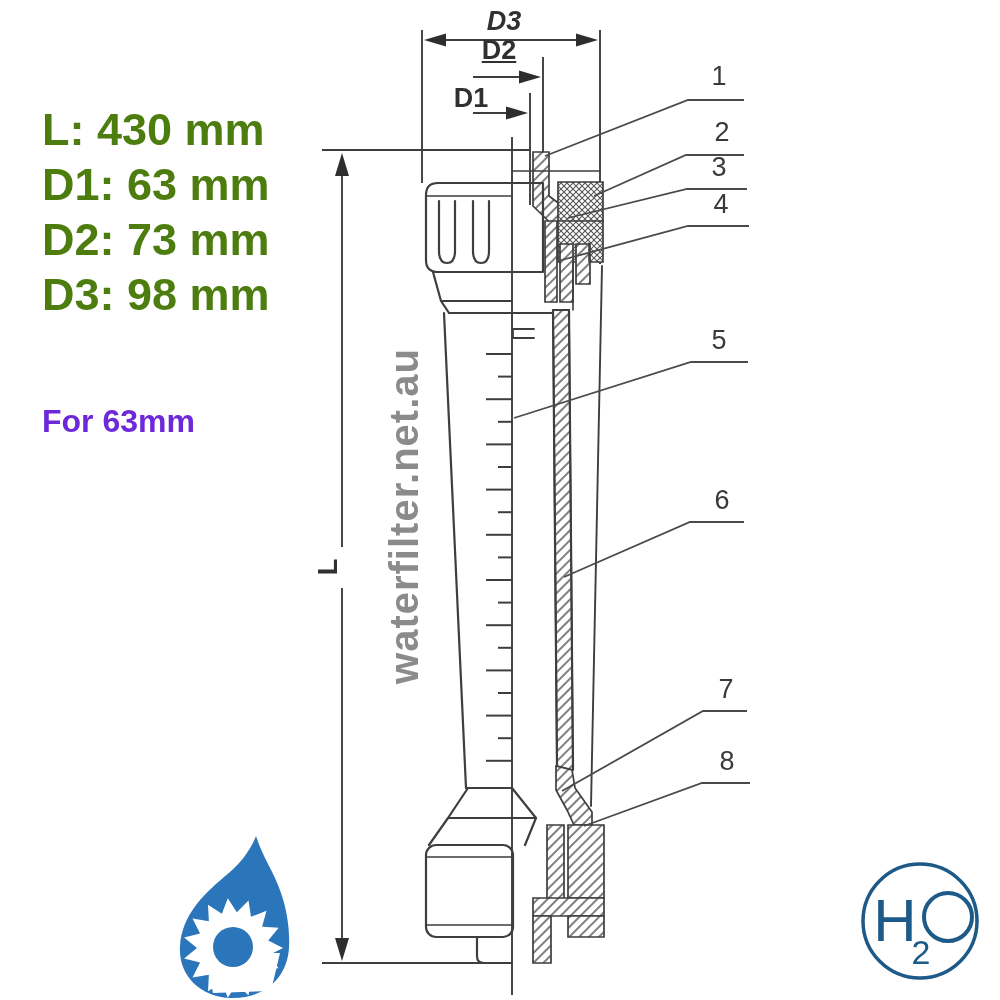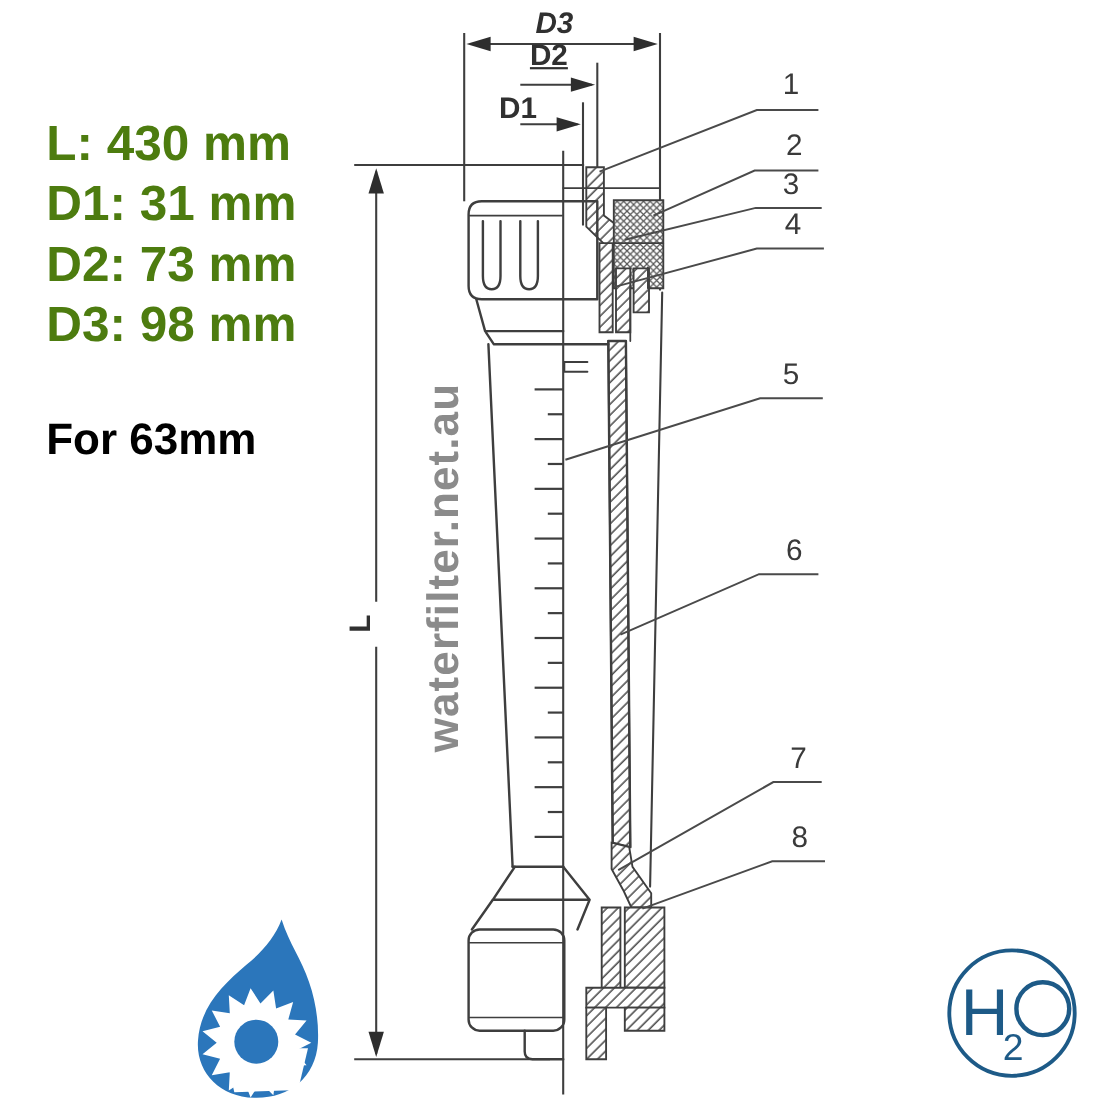--- a/index.html
+++ b/index.html
@@ -20,25 +20,25 @@
     position: absolute;
     left: 42px; top: 102px;
     font-size: 45px;
     font-weight: bold;
     line-height: 55px;
     color: #4d7c0f;
     white-space: nowrap;
   }
   .note {
     position: absolute;
-    left: 42px; top: 373px;
-    font-size: 40px;
+    left: 42px; top: 394px;
+    font-size: 32px;
     font-weight: bold;
     line-height: 54px;
-    color: #000000;
+    color: #6d28d9;
     white-space: nowrap;
   }
   .watermark {
     position: absolute;
     left: 404px; top: 516px;
     transform: translate(-50%, -50%) rotate(-90deg);
     font-size: 40px;
     font-weight: bold;
     color: #8b8b8b;
     letter-spacing: 1px;
@@ -182,21 +182,21 @@
       <text x="895" y="941" font-size="60" fill="#1d5a87" text-anchor="middle">H</text>
       <text x="921" y="964" font-size="34" fill="#1d5a87" text-anchor="middle">2</text>
       <circle cx="948" cy="917" r="24" fill="none" stroke="#1d5a87" stroke-width="4">
         <title>O</title>
       </circle>
     </g>
   </svg>
 
   <div class="specs">
     <div>L: 430 mm</div>
-    <div>D1: 31 mm</div>
+    <div>D1: 63 mm</div>
     <div>D2: 73 mm</div>
     <div>D3: 98 mm</div>
   </div>
   <div class="note">
     <div>For 63mm</div>
   </div>
 
   <div class="watermark">waterfilter.net.au</div>
 
   <div class="dim-label" style="left:504px; top:8px;font-style:italic;">D3</div>

